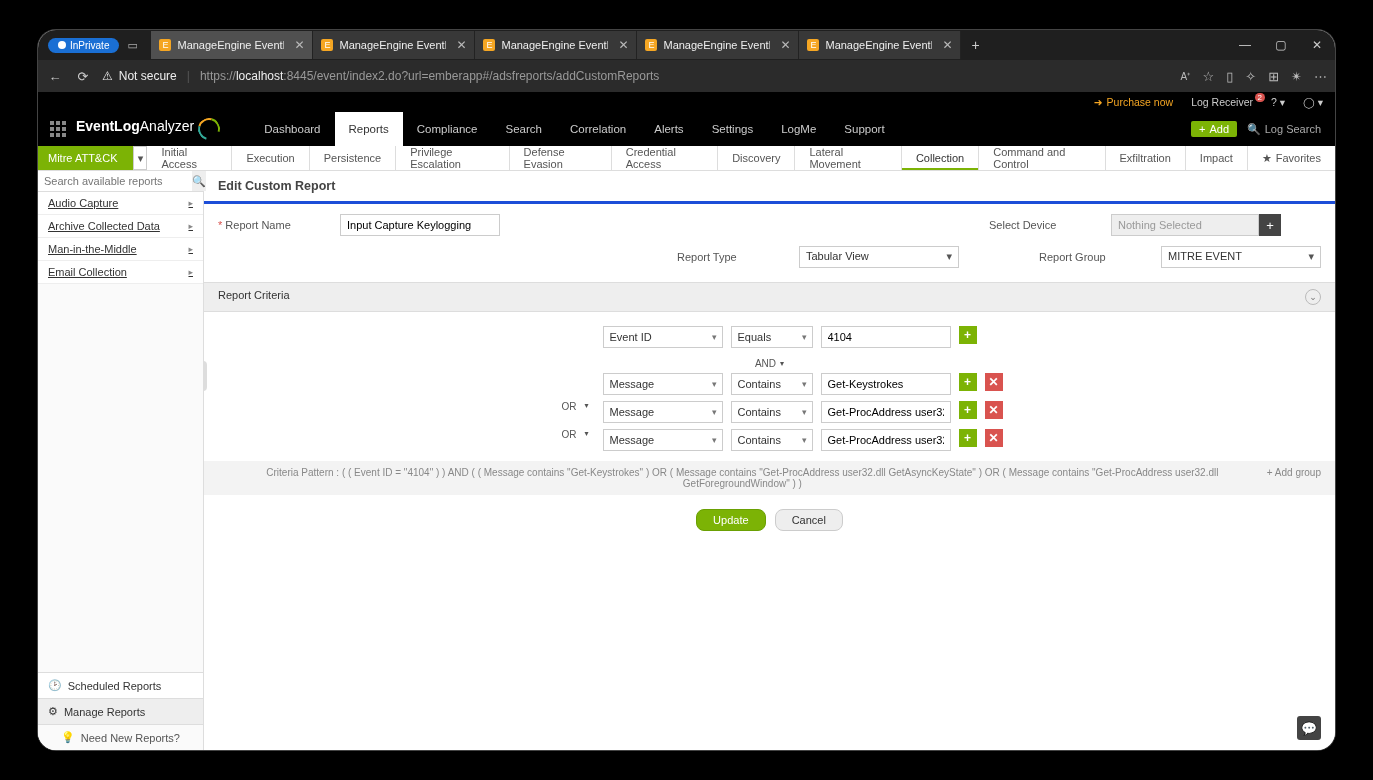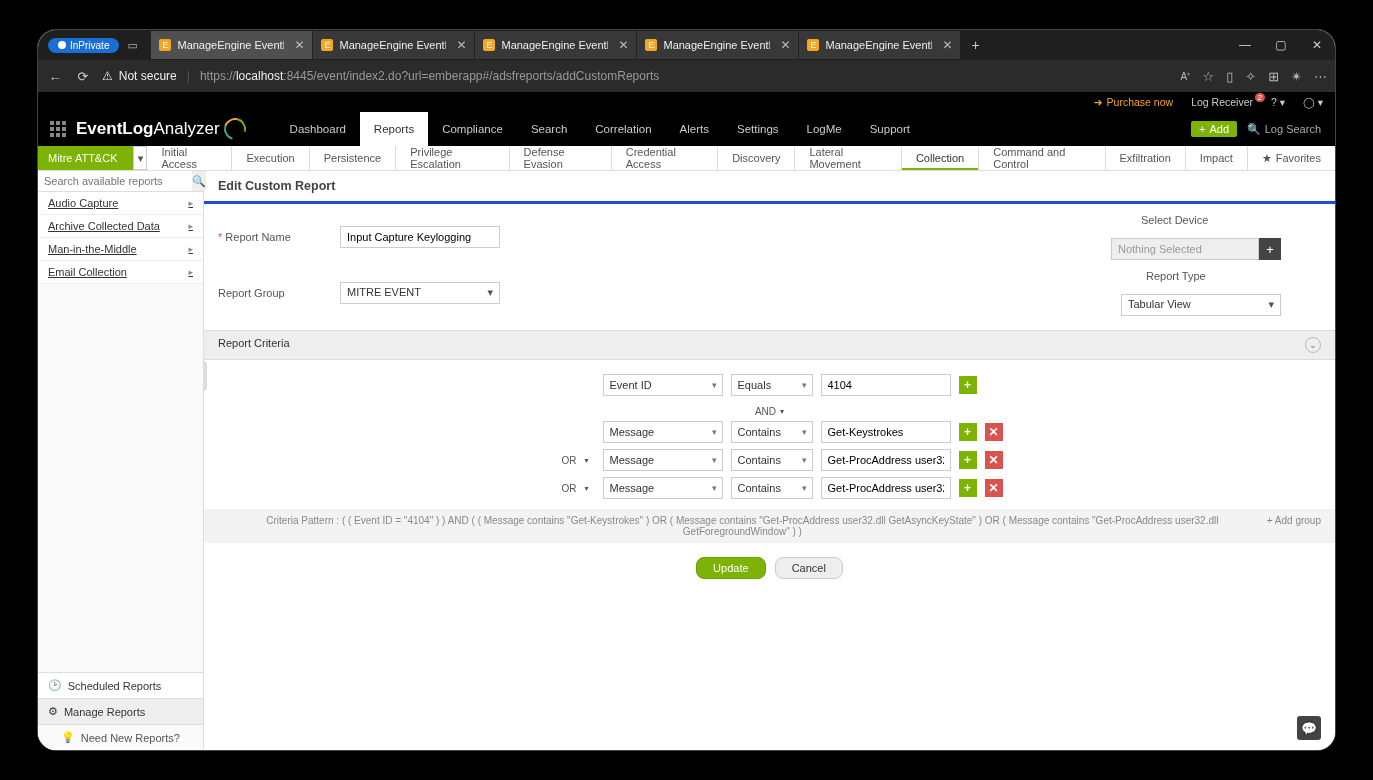--- a/index.html
+++ b/index.html
@@ -30,21 +30,21 @@
 
 
 .apphdr { background: #000; height: 20px; display: flex; align-items: center; justify-content: flex-end; font-size: 10.5px; color: #ccc; padding: 0 12px; gap: 18px;}
 .apphdr .purchase { color: #f5a623; display:flex; gap:4px; align-items:center;}
 .apphdr .logrecv { position: relative; }
 .apphdr .badge { position: absolute; top: -3px; right: -12px; background: #d9534f; color: #fff; border-radius: 6px; font-size: 8px; padding: 0 3px; }
 
 .appbar { background: #000; height: 34px; display: flex; align-items: center; padding-left: 12px;}
 .menugrid { width: 16px; height: 16px; display: grid; grid-template-columns: repeat(3,4px); grid-template-rows: repeat(3,4px); gap: 2px; margin-right: 10px;}
 .menugrid i { background: #888; }
-.logo { color: #fff; font-size: 17px; font-weight: 400; display: flex; align-items: center; }
+.logo { color: #fff; font-size: 14px; font-weight: 400; display: flex; align-items: flex-start; }
 .logo strong { font-weight: 600; }
 .logo-arc { width: 22px; height: 22px; margin-left:4px; border: 2px solid; border-color: #f5a623 #7cb305 transparent #3a9; border-radius: 50%; transform: rotate(-30deg);}
 .mainnav { display: flex; margin-left: 30px; height: 100%; }
 .mainnav a { color: #ccc; font-size: 11.5px; padding: 0 14px; display: flex; align-items: center; text-decoration: none; }
 .mainnav a.active { background: #fff; color: #333; }
 .appbar-right { margin-left: auto; display: flex; align-items: center; gap: 10px; padding-right: 14px;}
 .btn-add { background: #7cb305; color: #fff; font-size: 11px; padding: 2px 8px; border-radius: 2px; display:flex; gap:4px; align-items:center;}
 .logsearch { color: #aaa; font-size: 11px; display:flex; gap:4px; align-items:center;}
 
 
@@ -68,35 +68,35 @@
 .side-foot { border-top: 1px solid #ddd; padding: 6px 10px; color: #333; display:flex; gap:6px; align-items:center; background:#fff;}
 .side-foot.active { background:#eee;}
 .need-reports { text-align:center; padding:6px; color:#555; display:flex; gap:6px; justify-content:center; align-items:center; border-top:1px solid #ddd;}
 
 
 .main { flex: 1; overflow: auto; font-size: 11px; color: #333; position:relative;}
 .drag-handle { position:absolute; left:-5px; top:190px; width:8px; height:30px; background:#ddd; border-radius:0 4px 4px 0;}
 .page-title { padding: 8px 14px; font-size: 12.5px; font-weight: 600; color: #444; border-bottom:3px solid #1d4ed8;}
 .form-row { display: flex; padding: 10px 14px 0; gap: 40px;}
 .form-col { display: flex; align-items: center; gap: 12px; }
-.form-col.right { margin-left:auto; padding-right:40px;flex-direction:column;}
+.form-col.right { margin-left:auto; padding-right:40px;}
 .form-col label { width: 110px; color: #555;}
 .req::before { content: "* "; color: #d9534f; }
 .tinput { border: 1px solid #ccc; padding: 3px 6px; font-size: 11px; width: 160px; height:22px;}
 .tselect { border: 1px solid #ccc; padding: 3px 6px; font-size: 11px; width: 160px; height:22px; background:#fff; position:relative;}
 .tselect.hasCaret::after { content:"▾"; position:absolute; right:6px; top:3px; color:#555; pointer-events:none;}
 .dev-select { display:flex;align-items:center;}
 .dev-select .tinput { background:#eee; color:#999; width:148px;}
 .dev-plus { width:22px; height:22px; background:#444; color:#fff; display:flex; align-items:center; justify-content:center; font-size:13px;}
 
 .criteria-hdr { background:#eee; padding: 6px 14px; margin-top: 14px; display:flex; justify-content:space-between; border-top:1px solid #ddd; border-bottom:1px solid #ddd;}
 .criteria-hdr .collapse { width:16px; height:16px; border:1px solid #bbb; border-radius:50%; display:flex; align-items:center; justify-content:center; font-size:9px; color:#777;}
 
 .criteria-body { padding: 14px 14px 0;}
-.crit-row { display:flex; align-items:center; gap:8px; margin-bottom:6px; justify-content:center;}
+.crit-row { display:flex; align-items:flex-start; gap:8px; margin-bottom:6px; justify-content:center;}
 .crit-row .or-lbl { width:40px; text-align:right; color:#555; font-size:10px;}
 .crit-row .caret-sm { font-size:8px; color:#555; width:10px;}
 .csel { border:1px solid #ccc; height:22px; width:120px; padding: 0 18px 0 6px; font-size:11px; position:relative; background:#fff; display:flex; align-items:center;}
 .csel::after { content:"▾"; position:absolute; right:5px; color:#777; font-size:9px;}
 .csel.w80 { width:82px;}
 .cinput { border:1px solid #ccc; height:22px; width:130px; padding: 0 6px; font-size:11px;}
 .ibtn { width:18px; height:18px; color:#fff; display:flex; align-items:center; justify-content:center; font-size:12px; font-weight:bold;}
 .ibtn.add { background:#7cb305;}
 .ibtn.del { background:#d9534f;}
 .and-sep { text-align:center; font-size:10px; color:#555; padding:4px 0; display:flex; justify-content:center; gap:4px; align-items:center;margin-top:6px;}
@@ -278,27 +278,27 @@
         <div class="form-col right">
           <label>Select Device</label>
           <div class="dev-select">
             <input class="tinput" disabled="" value="Nothing Selected" style="">
             <span class="dev-plus">+</span>
           </div>
         </div>
       </div>
 
       <div class="form-row">
+        <div class="form-col right">
+          <label>Report Type</label>
+          <div class="tselect hasCaret"><span>Tabular View</span></div>
+        </div>
         <div class="form-col">
           <label>Report Group</label>
           <div class="tselect hasCaret"><span>MITRE EVENT</span></div>
-        </div>
-        <div class="form-col right">
-          <label>Report Type</label>
-          <div class="tselect hasCaret"><span>Tabular View</span></div>
         </div>
       </div>
 
       <div class="criteria-hdr">
         <span>Report Criteria</span>
         <span class="collapse">⌄</span>
       </div>
 
       <div class="criteria-body" id="critrows">
           <div class="crit-row">

